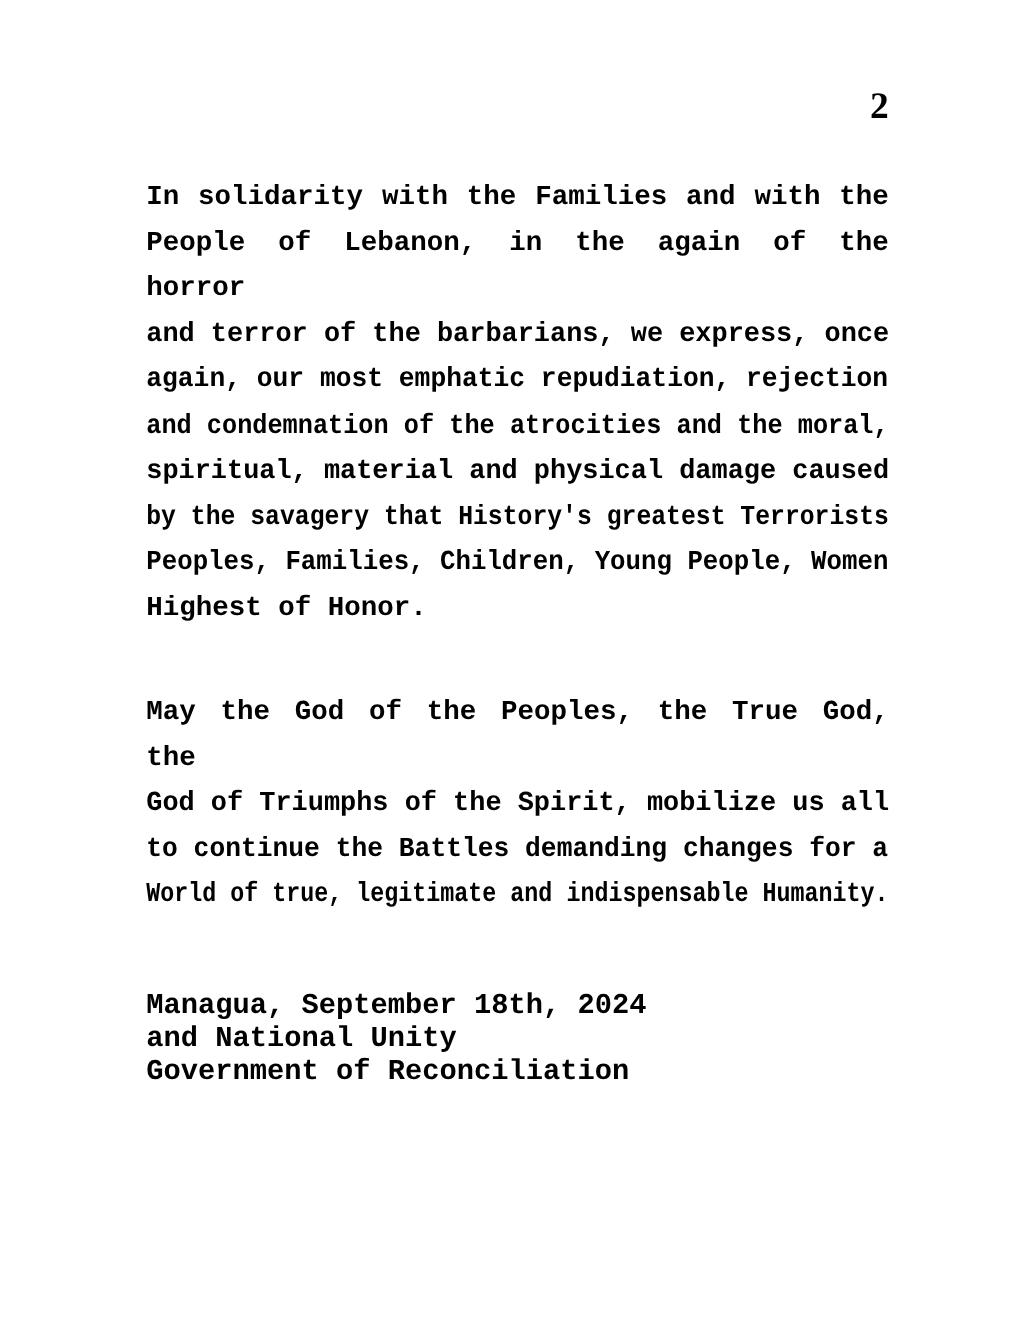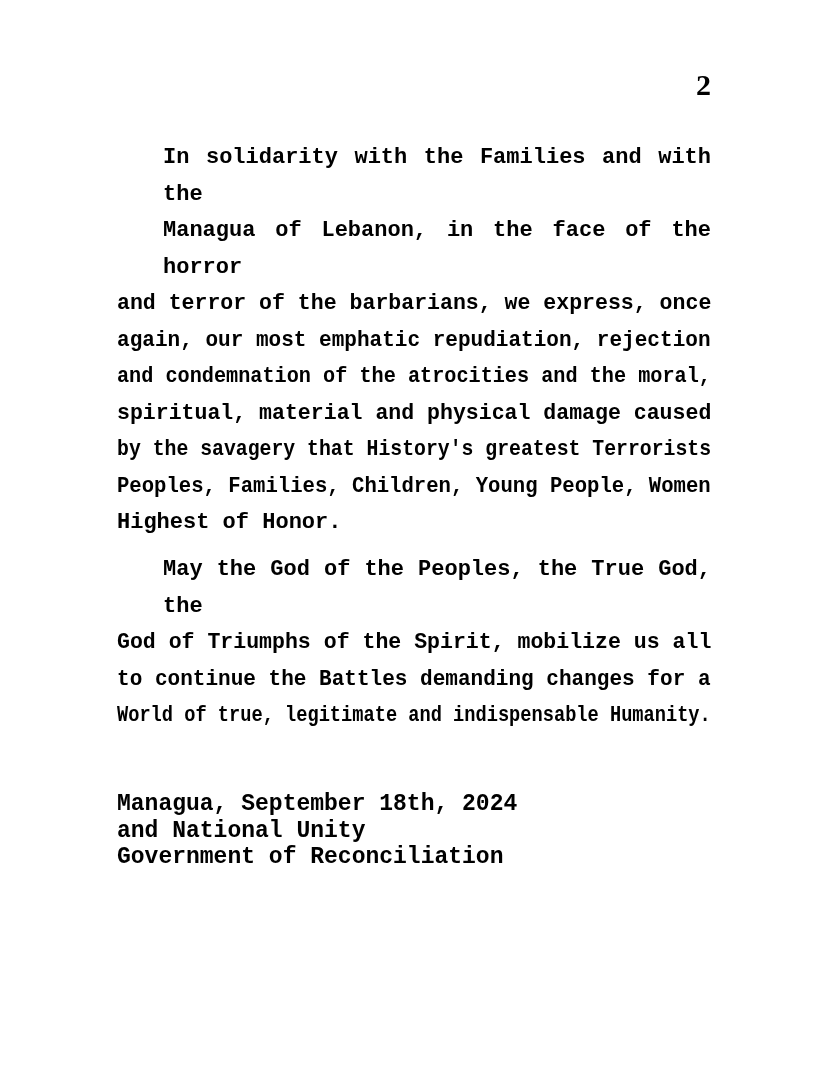--- a/index.html
+++ b/index.html
@@ -36,40 +36,39 @@
     line-height: 36.5px;
   }
   .para-1 { top: 140px; }
   .para-2 { top: 552px; }
   .line {
     text-align: left;
   }
   .line.just {
     text-align: justify;
     text-align-last: justify;
-    margin-left: 46px;
   }
   .signature {
     position: absolute;
     left: 117px;
     top: 791px;
     font-size: 23px;
     line-height: 26.6px;
     white-space: pre;
   }
 </style>
 </head>
 <body>
 
 <div class="page">
   <div class="page-number">2</div>
 
   <div class="para para-1">
       <div class="line just">In solidarity with the Families and with the</div>
-      <div class="line just">Managua of Lebanon, in the face of the horror</div>
+      <div class="line just">People of Lebanon, in the again of the horror</div>
       <div class="line" style="white-space: nowrap; transform-origin: left center; transform: scaleX(0.9786);">and terror of the barbarians, we express, once</div>
       <div class="line" style="white-space: nowrap; transform-origin: left center; transform: scaleX(0.9565);">again, our most emphatic repudiation, rejection</div>
       <div class="line" style="white-space: nowrap; transform-origin: left center; transform: scaleX(0.9181);">and condemnation of the atrocities and the moral,</div>
       <div class="line" style="white-space: nowrap; transform-origin: left center; transform: scaleX(0.9786);">spiritual, material and physical damage caused</div>
       <div class="line" style="white-space: nowrap; transform-origin: left center; transform: scaleX(0.9);">by the savagery that History's greatest Terrorists</div>
       <div class="line" style="white-space: nowrap; transform-origin: left center; transform: scaleX(0.9369);">Peoples, Families, Children, Young People, Women</div>
       <div class="line last">Highest of Honor.</div>
     </div>
 
   <div class="para para-2">

